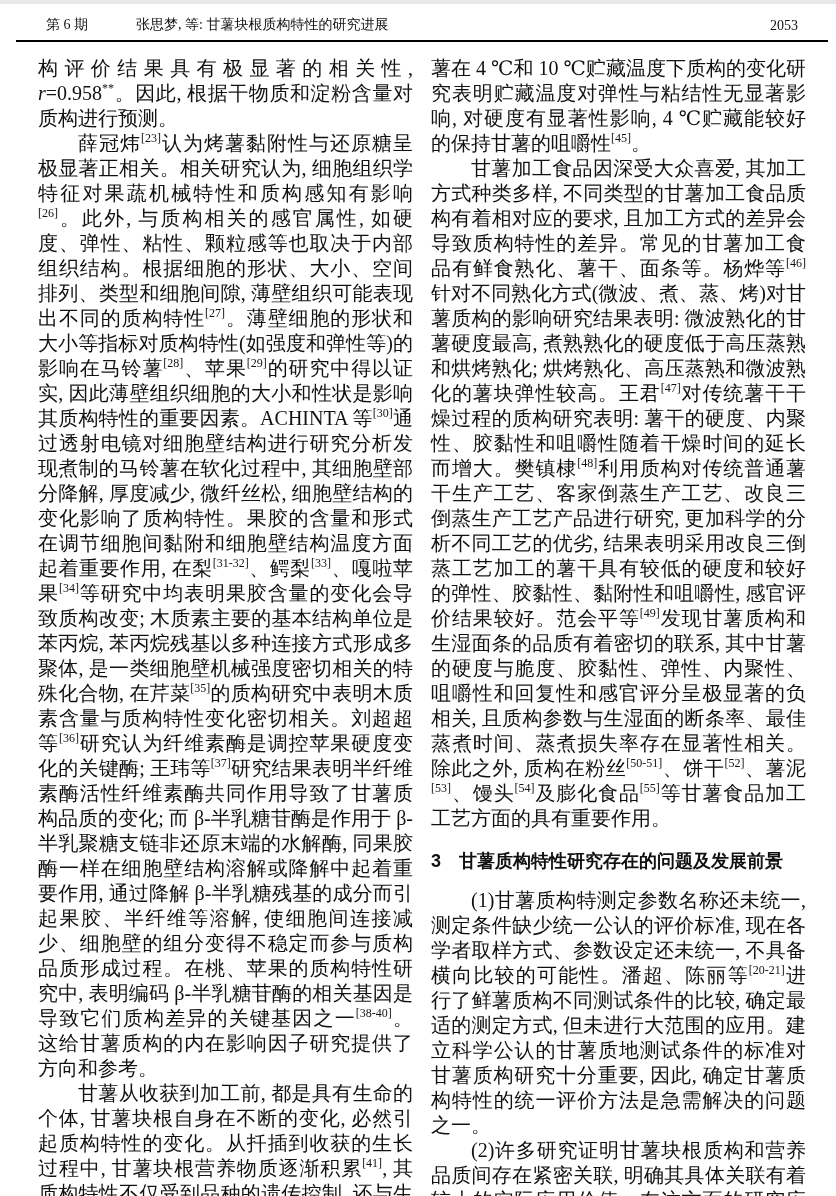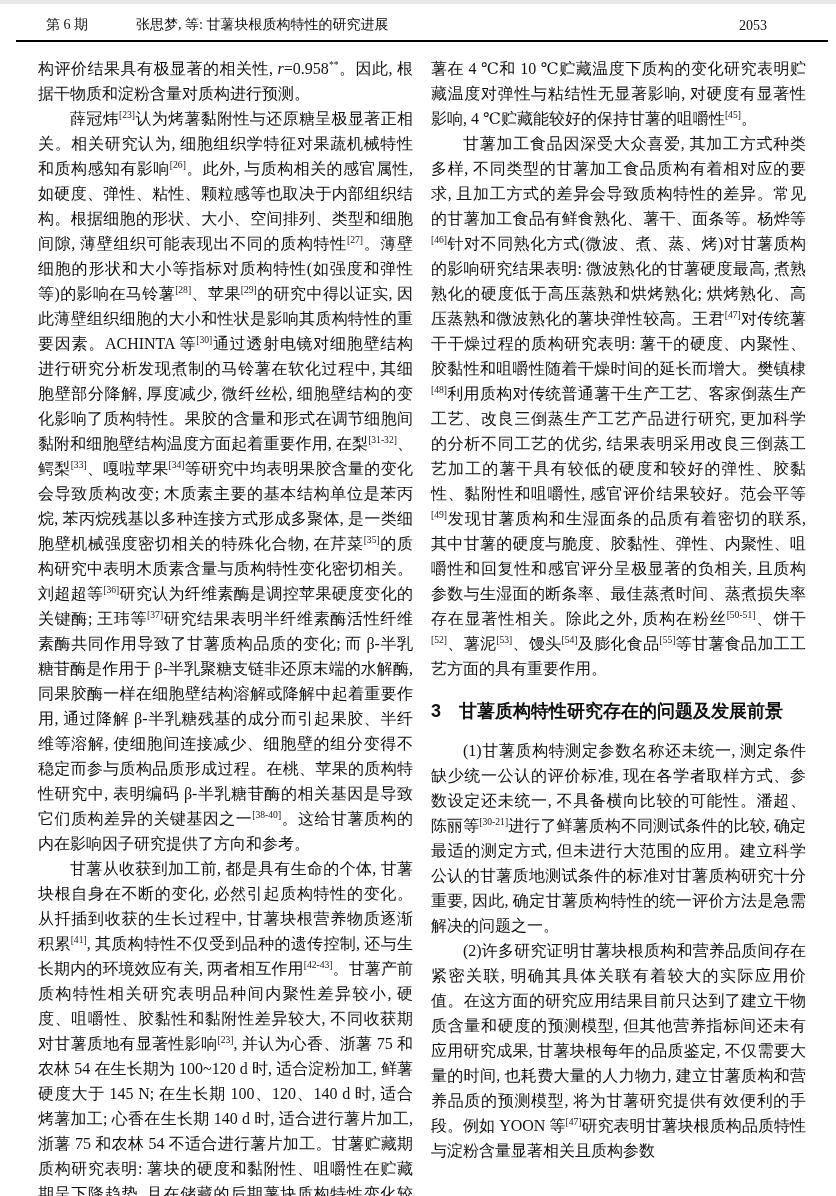--- a/index.html
+++ b/index.html
@@ -15,31 +15,31 @@
     padding-left:8px;
   }
   .running-head{
     display:flex;align-items:flex-end;justify-content:space-between;
     padding:12px 30px 6px 30px;
     font-size:14px;
     border-bottom:2.5px solid #000;
     margin:0 8px;
   }
   .running-head .issue{min-width:90px;text-align:left;}
-  .running-head .pageno{min-width:90px;text-align:center;}
+  .running-head .pageno{min-width:90px;text-align:right;}
   .running-head .rtitle{flex:1;text-align:left;}
   .columns{
     display:flex;
     gap:18px;
     padding:14px 30px 0 30px;
   }
   .col{flex:1;min-width:0;}
   .para{
     margin:0;
-    font-size:16px;
+    font-size:20px;
     line-height:25px;
     text-align:justify;
     text-justify:inter-ideograph;
   }
   .para.indent{text-indent:2em;}
   .sec2{
     margin:9px 0 7px 0;
     font-family:"Liberation Sans","DejaVu Sans",sans-serif;
     font-weight:700;
     font-size:15.2px;
@@ -69,18 +69,18 @@
   <div class="columns">
     <div class="col">
         <p class="para">构评价结果具有极显著的相关性, <i>r</i>=0.958<sup>**</sup>。因此, 根据干物质和淀粉含量对质构进行预测。</p>
         <p class="para indent">薛冠炜<sup>[23]</sup>认为烤薯黏附性与还原糖呈极显著正相关。相关研究认为, 细胞组织学特征对果蔬机械特性和质构感知有影响<sup>[26]</sup>。此外, 与质构相关的感官属性, 如硬度、弹性、粘性、颗粒感等也取决于内部组织结构。根据细胞的形状、大小、空间排列、类型和细胞间隙, 薄壁组织可能表现出不同的质构特性<sup>[27]</sup>。薄壁细胞的形状和大小等指标对质构特性(如强度和弹性等)的影响在马铃薯<sup>[28]</sup>、苹果<sup>[29]</sup>的研究中得以证实, 因此薄壁组织细胞的大小和性状是影响其质构特性的重要因素。ACHINTA 等<sup>[30]</sup>通过透射电镜对细胞壁结构进行研究分析发现煮制的马铃薯在软化过程中, 其细胞壁部分降解, 厚度减少, 微纤丝松, 细胞壁结构的变化影响了质构特性。果胶的含量和形式在调节细胞间黏附和细胞壁结构温度方面起着重要作用, 在梨<sup>[31-32]</sup>、鳄梨<sup>[33]</sup>、嘎啦苹果<sup>[34]</sup>等研究中均表明果胶含量的变化会导致质构改变; 木质素主要的基本结构单位是苯丙烷, 苯丙烷残基以多种连接方式形成多聚体, 是一类细胞壁机械强度密切相关的特殊化合物, 在芹菜<sup>[35]</sup>的质构研究中表明木质素含量与质构特性变化密切相关。刘超超等<sup>[36]</sup>研究认为纤维素酶是调控苹果硬度变化的关键酶; 王玮等<sup>[37]</sup>研究结果表明半纤维素酶活性纤维素酶共同作用导致了甘薯质构品质的变化; 而 β-半乳糖苷酶是作用于 β-半乳聚糖支链非还原末端的水解酶, 同果胶酶一样在细胞壁结构溶解或降解中起着重要作用, 通过降解 β-半乳糖残基的成分而引起果胶、半纤维等溶解, 使细胞间连接减少、细胞壁的组分变得不稳定而参与质构品质形成过程。在桃、苹果的质构特性研究中, 表明编码 β-半乳糖苷酶的相关基因是导致它们质构差异的关键基因之一<sup>[38-40]</sup>。这给甘薯质构的内在影响因子研究提供了方向和参考。</p>
         <p class="para indent">甘薯从收获到加工前, 都是具有生命的个体, 甘薯块根自身在不断的变化, 必然引起质构特性的变化。从扦插到收获的生长过程中, 甘薯块根营养物质逐渐积累<sup>[41]</sup>, 其质构特性不仅受到品种的遗传控制, 还与生长期内的环境效应有关, 两者相互作用<sup>[42-43]</sup>。甘薯产前质构特性相关研究表明品种间内聚性差异较小, 硬度、咀嚼性、胶黏性和黏附性差异较大, 不同收获期对甘薯质地有显著性影响<sup>[23]</sup>, 并认为心香、浙薯 75 和农林 54 在生长期为 100~120 d 时, 适合淀粉加工, 鲜薯硬度大于 145 N; 在生长期 100、120、140 d 时, 适合烤薯加工; 心香在生长期 140 d 时, 适合进行薯片加工, 浙薯 75 和农林 54 不适合进行薯片加工。甘薯贮藏期质构研究表明: 薯块的硬度和黏附性、咀嚼性在贮藏期呈下降趋势, 且在储藏的后期薯块质构特性变化较缓, 薯块的黏附性和咀嚼性随着薯块的增大而增加<sup>[44]</sup>。甘</p>
       </div>
     <div class="col">
         <p class="para">薯在 4 ℃和 10 ℃贮藏温度下质构的变化研究表明贮藏温度对弹性与粘结性无显著影响, 对硬度有显著性影响, 4 ℃贮藏能较好的保持甘薯的咀嚼性<sup>[45]</sup>。</p>
         <p class="para indent">甘薯加工食品因深受大众喜爱, 其加工方式种类多样, 不同类型的甘薯加工食品质构有着相对应的要求, 且加工方式的差异会导致质构特性的差异。常见的甘薯加工食品有鲜食熟化、薯干、面条等。杨烨等<sup>[46]</sup>针对不同熟化方式(微波、煮、蒸、烤)对甘薯质构的影响研究结果表明: 微波熟化的甘薯硬度最高, 煮熟熟化的硬度低于高压蒸熟和烘烤熟化; 烘烤熟化、高压蒸熟和微波熟化的薯块弹性较高。王君<sup>[47]</sup>对传统薯干干燥过程的质构研究表明: 薯干的硬度、内聚性、胶黏性和咀嚼性随着干燥时间的延长而增大。樊镇棣<sup>[48]</sup>利用质构对传统普通薯干生产工艺、客家倒蒸生产工艺、改良三倒蒸生产工艺产品进行研究, 更加科学的分析不同工艺的优劣, 结果表明采用改良三倒蒸工艺加工的薯干具有较低的硬度和较好的弹性、胶黏性、黏附性和咀嚼性, 感官评价结果较好。范会平等<sup>[49]</sup>发现甘薯质构和生湿面条的品质有着密切的联系, 其中甘薯的硬度与脆度、胶黏性、弹性、内聚性、咀嚼性和回复性和感官评分呈极显著的负相关, 且质构参数与生湿面的断条率、最佳蒸煮时间、蒸煮损失率存在显著性相关。除此之外, 质构在粉丝<sup>[50-51]</sup>、饼干<sup>[52]</sup>、薯泥<sup>[53]</sup>、馒头<sup>[54]</sup>及膨化食品<sup>[55]</sup>等甘薯食品加工工艺方面的具有重要作用。</p>
         <h2 class="sec1">3　甘薯质构特性研究存在的问题及发展前景</h2>
-        <p class="para indent">(1)甘薯质构特测定参数名称还未统一, 测定条件缺少统一公认的评价标准, 现在各学者取样方式、参数设定还未统一, 不具备横向比较的可能性。潘超、陈丽等<sup>[30-21]</sup>进行了鲜薯质构不同测试条件的比较, 确定最适的测定方式, 但未进行大范围的应用。建立科学公认的甘薯质地测试条件的标准对甘薯质构研究十分重要, 因此, 确定甘薯质构特性的统一评价方法是急需解决的问题之一。</p>
+        <p class="para indent">(1)甘薯质构特测定参数名称还未统一, 测定条件缺少统一公认的评价标准, 现在各学者取样方式、参数设定还未统一, 不具备横向比较的可能性。潘超、陈丽等<sup>[20-21]</sup>进行了鲜薯质构不同测试条件的比较, 确定最适的测定方式, 但未进行大范围的应用。建立科学公认的甘薯质地测试条件的标准对甘薯质构研究十分重要, 因此, 确定甘薯质构特性的统一评价方法是急需解决的问题之一。</p>
         <p class="para indent">(2)许多研究证明甘薯块根质构和营养品质间存在紧密关联, 明确其具体关联有着较大的实际应用价值。在这方面的研究应用结果目前只达到了建立干物质含量和硬度的预测模型, 但其他营养指标间还未有应用研究成果, 甘薯块根每年的品质鉴定, 不仅需要大量的时间, 也耗费大量的人力物力, 建立甘薯质构和营养品质的预测模型, 将为甘薯研究提供有效便利的手段。例如 YOON 等<sup>[47]</sup>研究表明甘薯块根质构品质特性与淀粉含量显著相关且质构参数</p>
       </div>
   </div>
 
 </div>
 
 </body></html>

